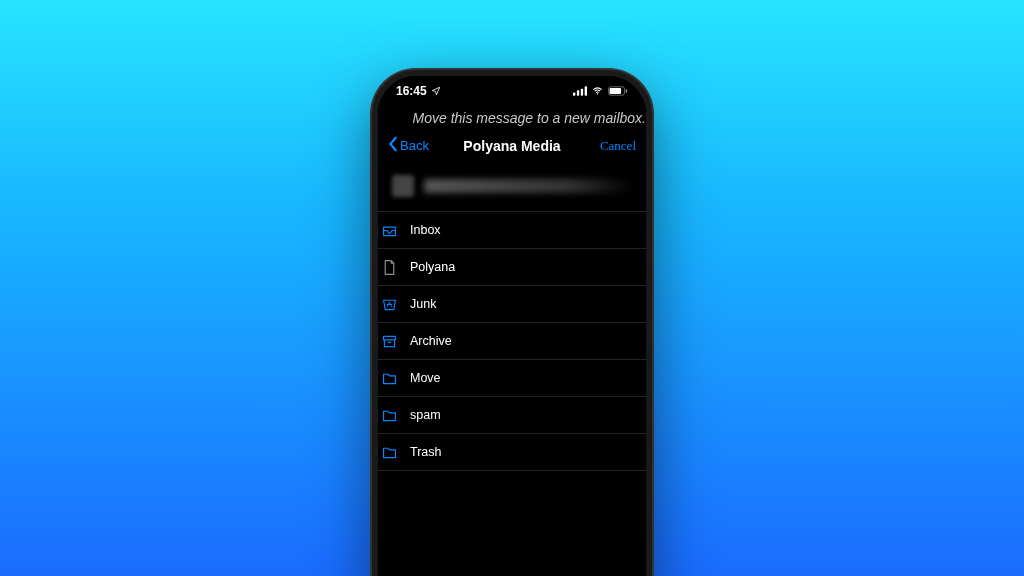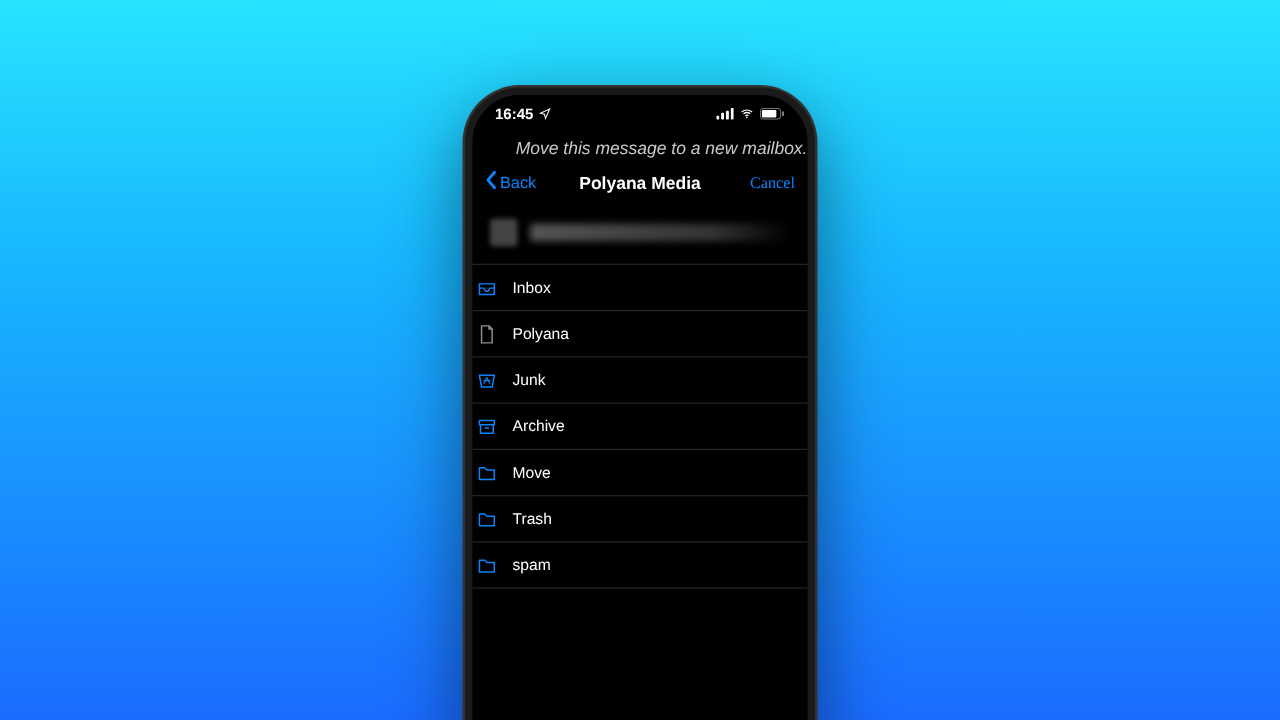--- a/index.html
+++ b/index.html
@@ -251,29 +251,29 @@
             </svg>
           </span>
           <span class="row-label">Move</span>
         </div>
         <div class="row">
           <span class="icon-slot icon-blue">
             <svg viewBox="0 0 20 20" fill="none" stroke="currentColor" stroke-linejoin="round">
               <use href="#icon-folder"></use>
             </svg>
           </span>
+          <span class="row-label">spam</span>
+        </div>
+        <div class="row">
+          <span class="icon-slot icon-blue">
+            <svg viewBox="0 0 20 20" fill="none" stroke="currentColor" stroke-linejoin="round">
+              <use href="#icon-folder"></use>
+            </svg>
+          </span>
           <span class="row-label">Trash</span>
-        </div>
-        <div class="row">
-          <span class="icon-slot icon-blue">
-            <svg viewBox="0 0 20 20" fill="none" stroke="currentColor" stroke-linejoin="round">
-              <use href="#icon-folder"></use>
-            </svg>
-          </span>
-          <span class="row-label">spam</span>
         </div>
       </div>
 
   </div>
 </div>
 
 <svg width="0" height="0" style="position:absolute">
   <defs>
     <g id="icon-inbox">
       <path d="M3 6h14v10H3z" fill="none" stroke-width="1.4"></path>

